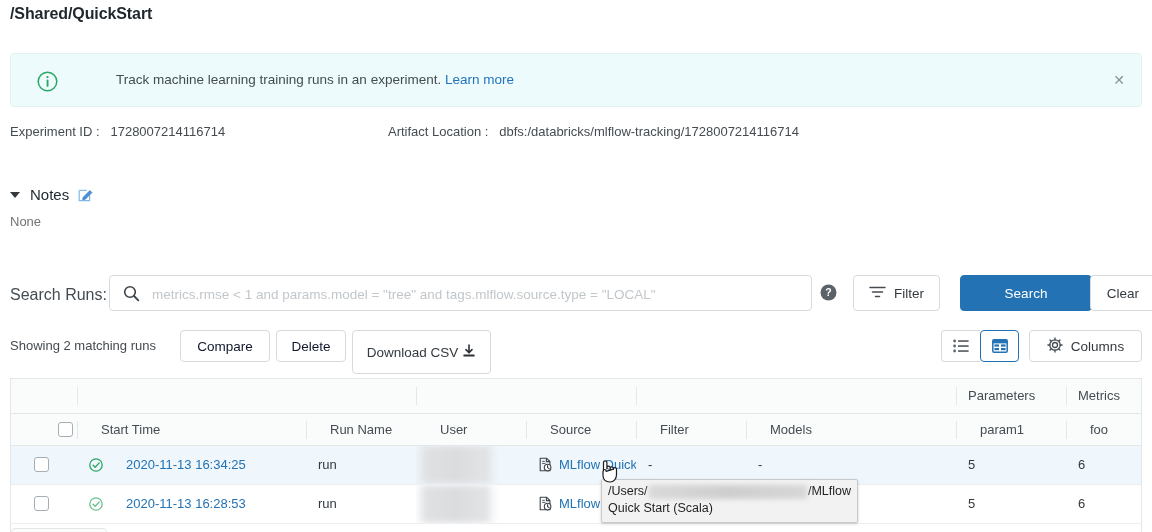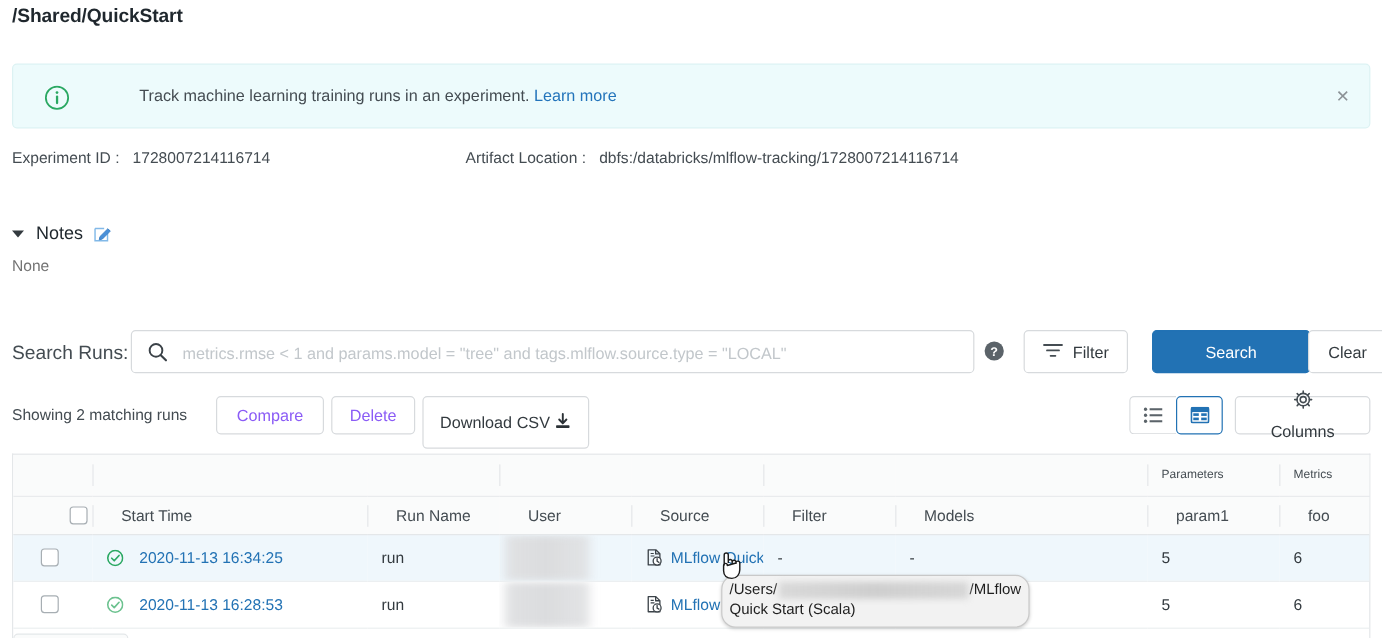--- a/index.html
+++ b/index.html
@@ -204,21 +204,21 @@
     gap: 8px;
     padding: 0 14px;
     white-space: nowrap;
   }
   .btn-primary {
     background: #2272b4;
     border-color: #2272b4;
     color: #ffffff;
   }
   .btn-disabled {
-    color: #8b5cf6;
+    color: #0f172a;
     cursor: default;
     background: #fff;
   }
   .filter-btn  { position: absolute; left: 843px; top: 0; width: 87px; }
   .search-btn  { position: absolute; left: 950px; top: 0; width: 132px; }
   .clear-btn   { position: absolute; left: 1080px; top: 0; width: 66px; }
 
   
   .toolbar {
     position: absolute;
@@ -262,21 +262,20 @@
     border: 1px solid #2272b4;
     border-radius: 4px;
     z-index: 2;
   }
   .columns-btn {
     position: absolute;
     right: 0;
     top: 0;
     width: 113px;
     height: 32px;
-    flex-direction: column;
   }
 
   
   .table-wrap {
     position: absolute;
     left: 10px;
     top: 378px;
     width: 1132px;
     height: 154px;
     box-sizing: border-box;
@@ -293,21 +292,21 @@
   }
   table.runs th, table.runs td {
     text-align: left;
     font-weight: normal;
     padding: 0;
     vertical-align: middle;
   }
   tr.group-row { height: 34px; background: #fafbfb; }
   tr.group-row th {
     color: #444c52;
-    font-size: 10px;
+    font-size: 13px;
     background: #fafbfb;
     border-bottom: 1px solid #e4e7e9;
     padding-left: 12px;
     position: relative;
   }
   tr.group-row th.sep::before {
     content: "";
     position: absolute;
     left: 0; top: 8px;
     width: 1px; height: 18px;
@@ -343,21 +342,21 @@
     width: 15px;
     height: 15px;
     box-sizing: border-box;
     border: 1px solid #a7aeb3;
     border-radius: 3px;
     background: #fff;
     display: block;
     margin-left: 23px;
     cursor: pointer;
   }
-  .start-cell { display: flex; align-items: center; gap: 13px; }
+  .start-cell { display: flex; align-items: center; gap: 23px; }
   .check-ic { width: 14px; height: 14px; flex: 0 0 14px; }
   .ts-link {
     color: #2272b4;
     text-decoration: none;
     cursor: pointer;
     font-size: 13px;
   }
   .src-cell { display: flex; align-items: center; gap: 6px; }
   .src-ic { width: 15px; height: 15px; flex: 0 0 15px; }
   .src-link {
@@ -405,21 +404,21 @@
 
   
   .tooltip {
     position: absolute;
     left: 601px;
     top: 479px;
     width: 257px;
     box-sizing: border-box;
     background: #f2f2f2;
     border: 1px solid #c9c9c9;
-    border-radius: 12px;
+    border-radius: 2px;
     box-shadow: 0 1px 3px rgba(0,0,0,0.18);
     padding: 3px 6px 5px 6px;
     font-size: 12.5px;
     color: #1f1f1f;
     line-height: 17px;
     z-index: 50;
   }
   .tt-line1 {
     display: flex;
     align-items: center;

